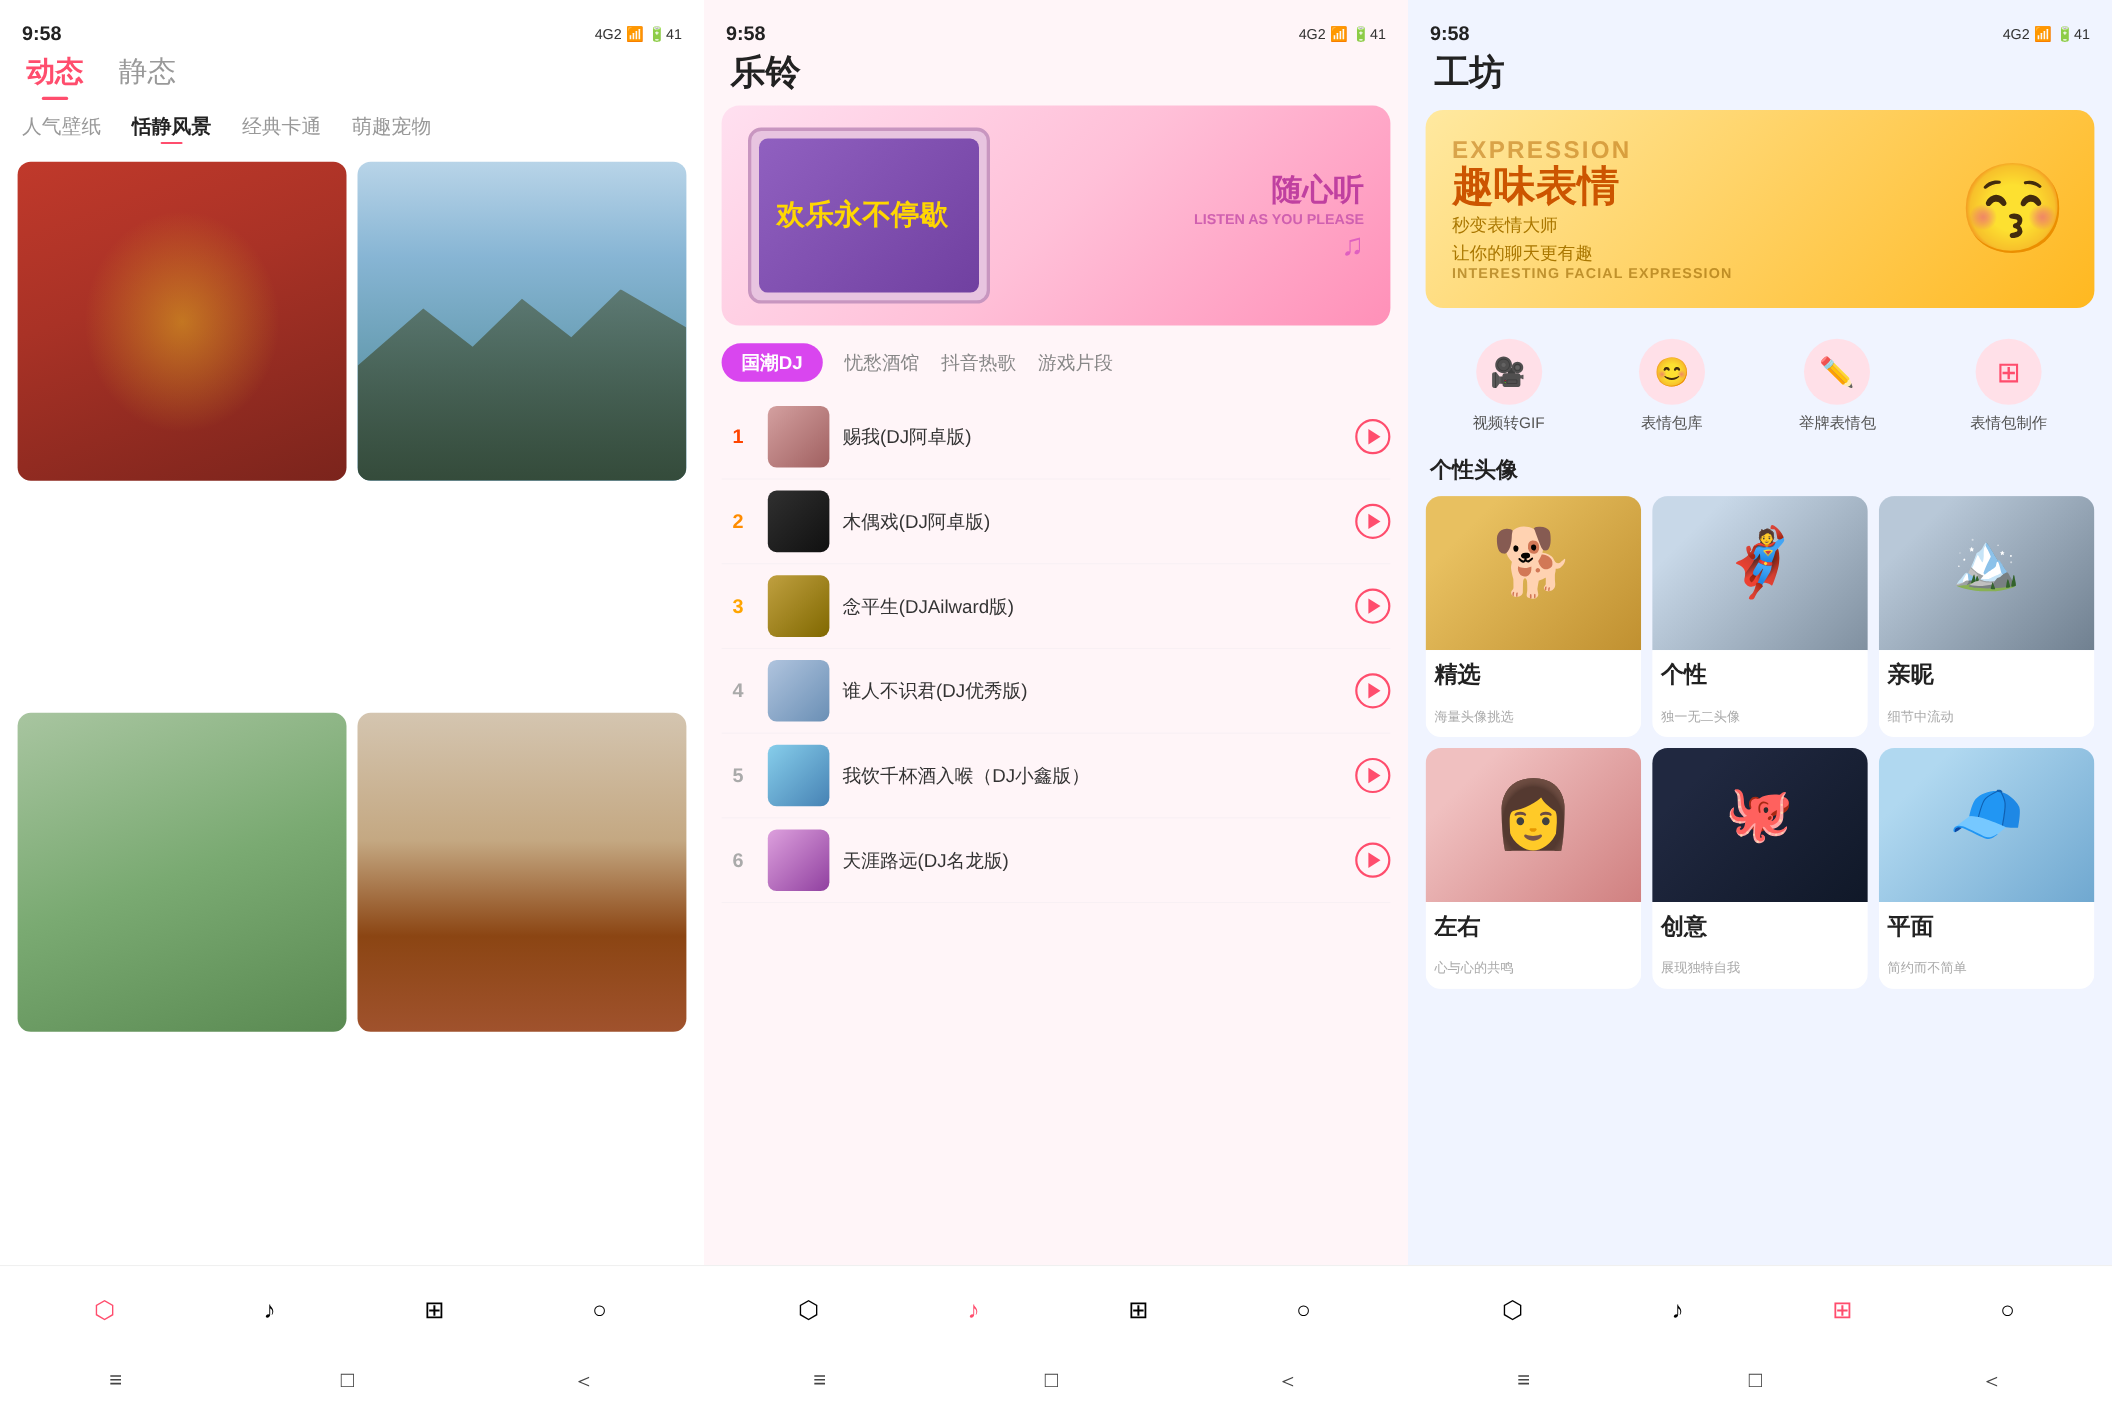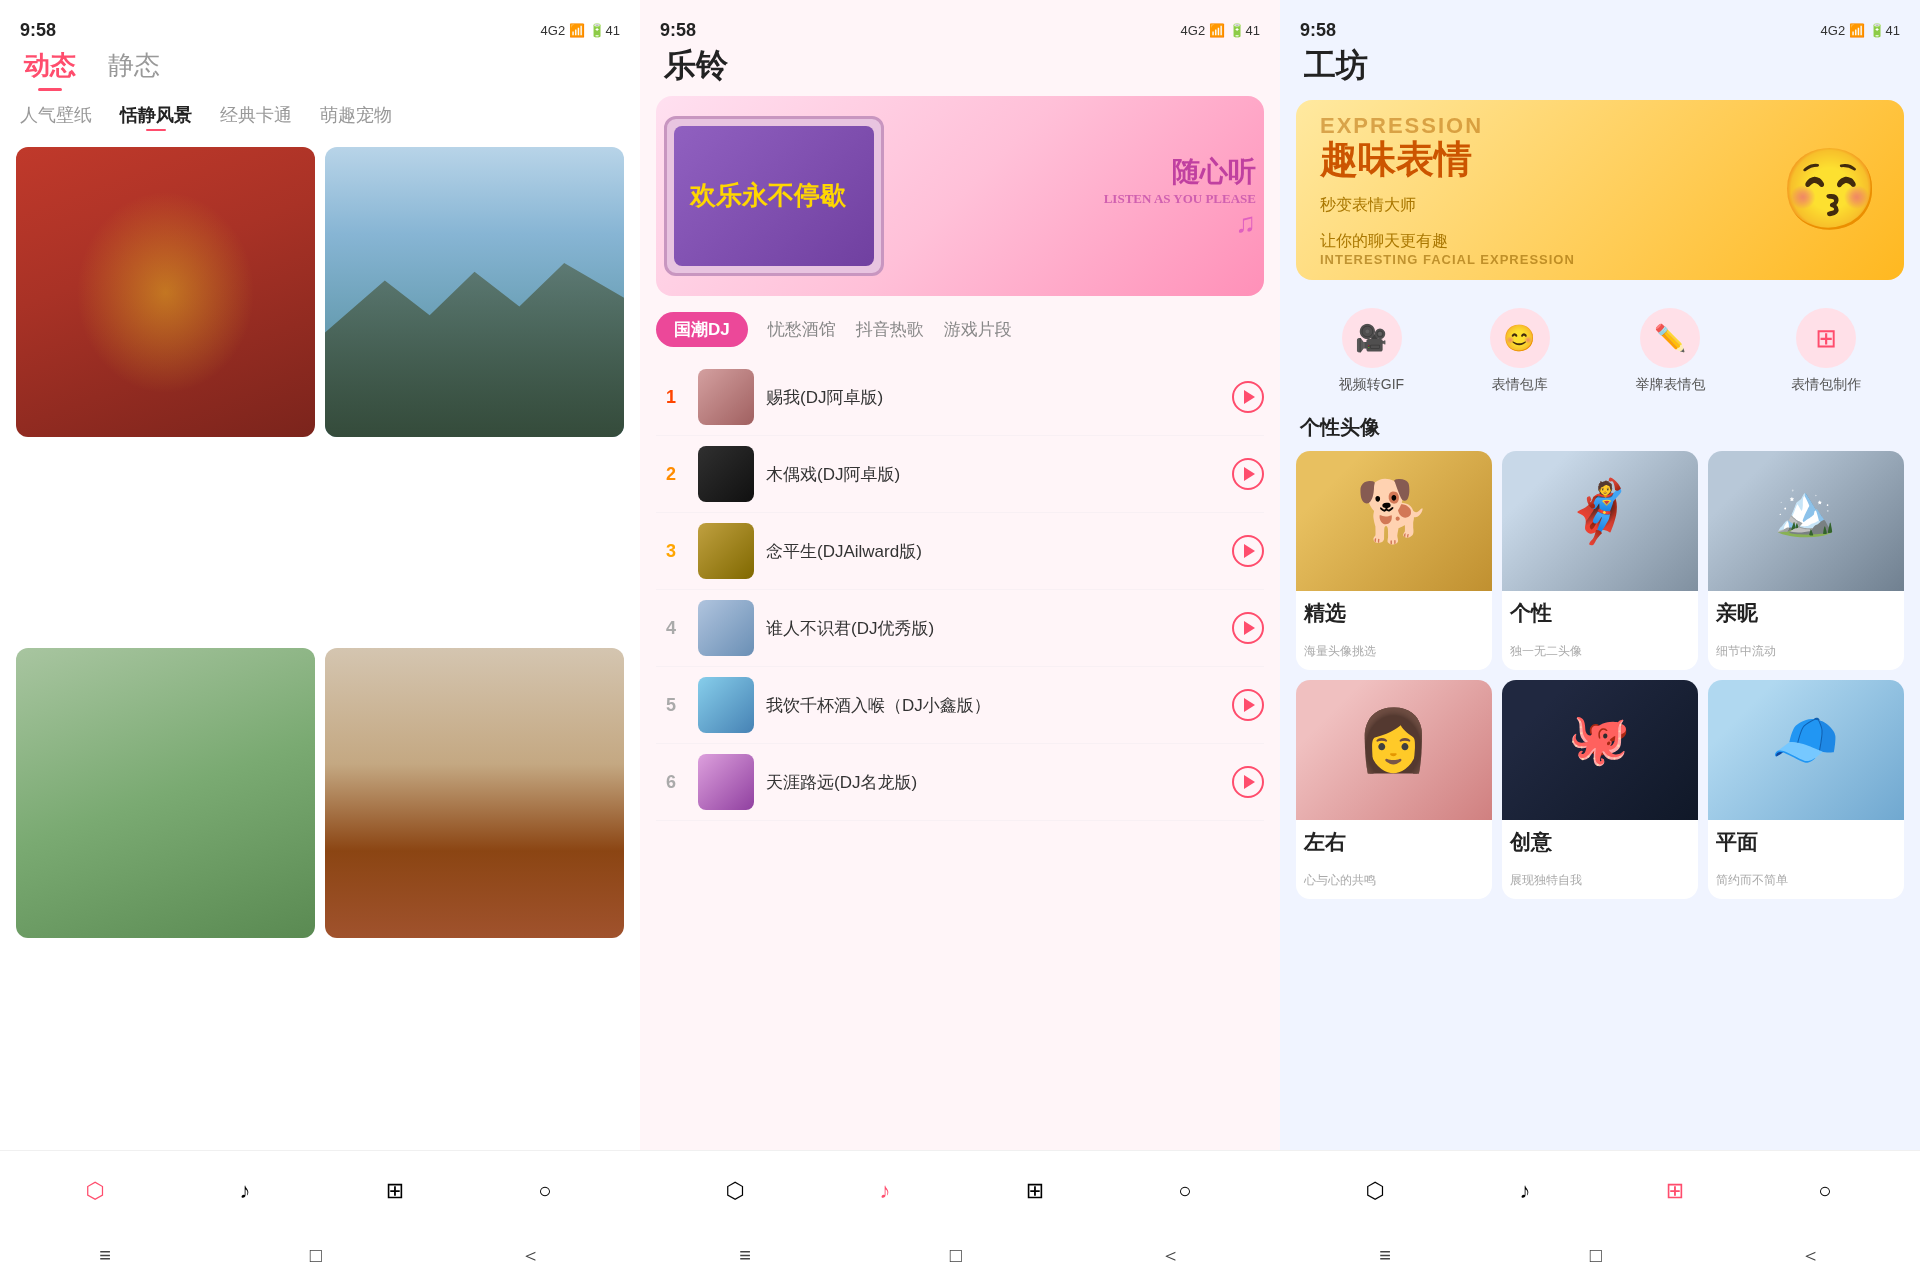--- a/index.html
+++ b/index.html
@@ -204,23 +204,22 @@
       overflow: hidden;
       height: 200px;
       position: relative;
       background: linear-gradient(135deg, #ffe0f0 0%, #ffc0d8 50%, #ff90b8 100%);
     }
     .banner-inner {
       width: 100%;
       height: 100%;
       display: flex;
       align-items: center;
-      padding: 20px 8px;
-      position: relative;
-      font-family: Liberation Serif, serif;
+      padding: 20px 24px;
+      position: relative;
     }
     .banner-tv {
       width: 220px;
       height: 160px;
       background: #e8c4e0;
       border-radius: 12px;
       border: 3px solid #c896c0;
       display: flex;
       align-items: center;
       justify-content: center;
@@ -274,21 +273,21 @@
       padding: 0 16px 12px;
       gap: 20px;
       align-items: center;
     }
     .music-cat {
       font-size: 17px;
       color: #888;
       cursor: pointer;
     }
     .music-cat.active {
-      background: #ec4899;
+      background: #d946ef;
       color: #fff;
       border-radius: 20px;
       padding: 6px 18px;
       font-weight: 600;
     }
 
     
     .music-list {
       flex: 1;
       overflow: hidden;
@@ -378,21 +377,21 @@
     }
     .expr-cn-title {
       font-size: 38px;
       font-weight: 900;
       color: #cc5500;
       line-height: 1.1;
     }
     .expr-sub1 {
       font-size: 16px;
       color: #aa7700;
-      margin-top: 15px;
+      margin-top: 4px;
     }
     .expr-sub2 {
       font-size: 13px;
       color: rgba(150,100,0,0.6);
       font-weight: 600;
       letter-spacing: 1px;
     }
     .expr-emoji {
       font-size: 80px;
       line-height: 1;

